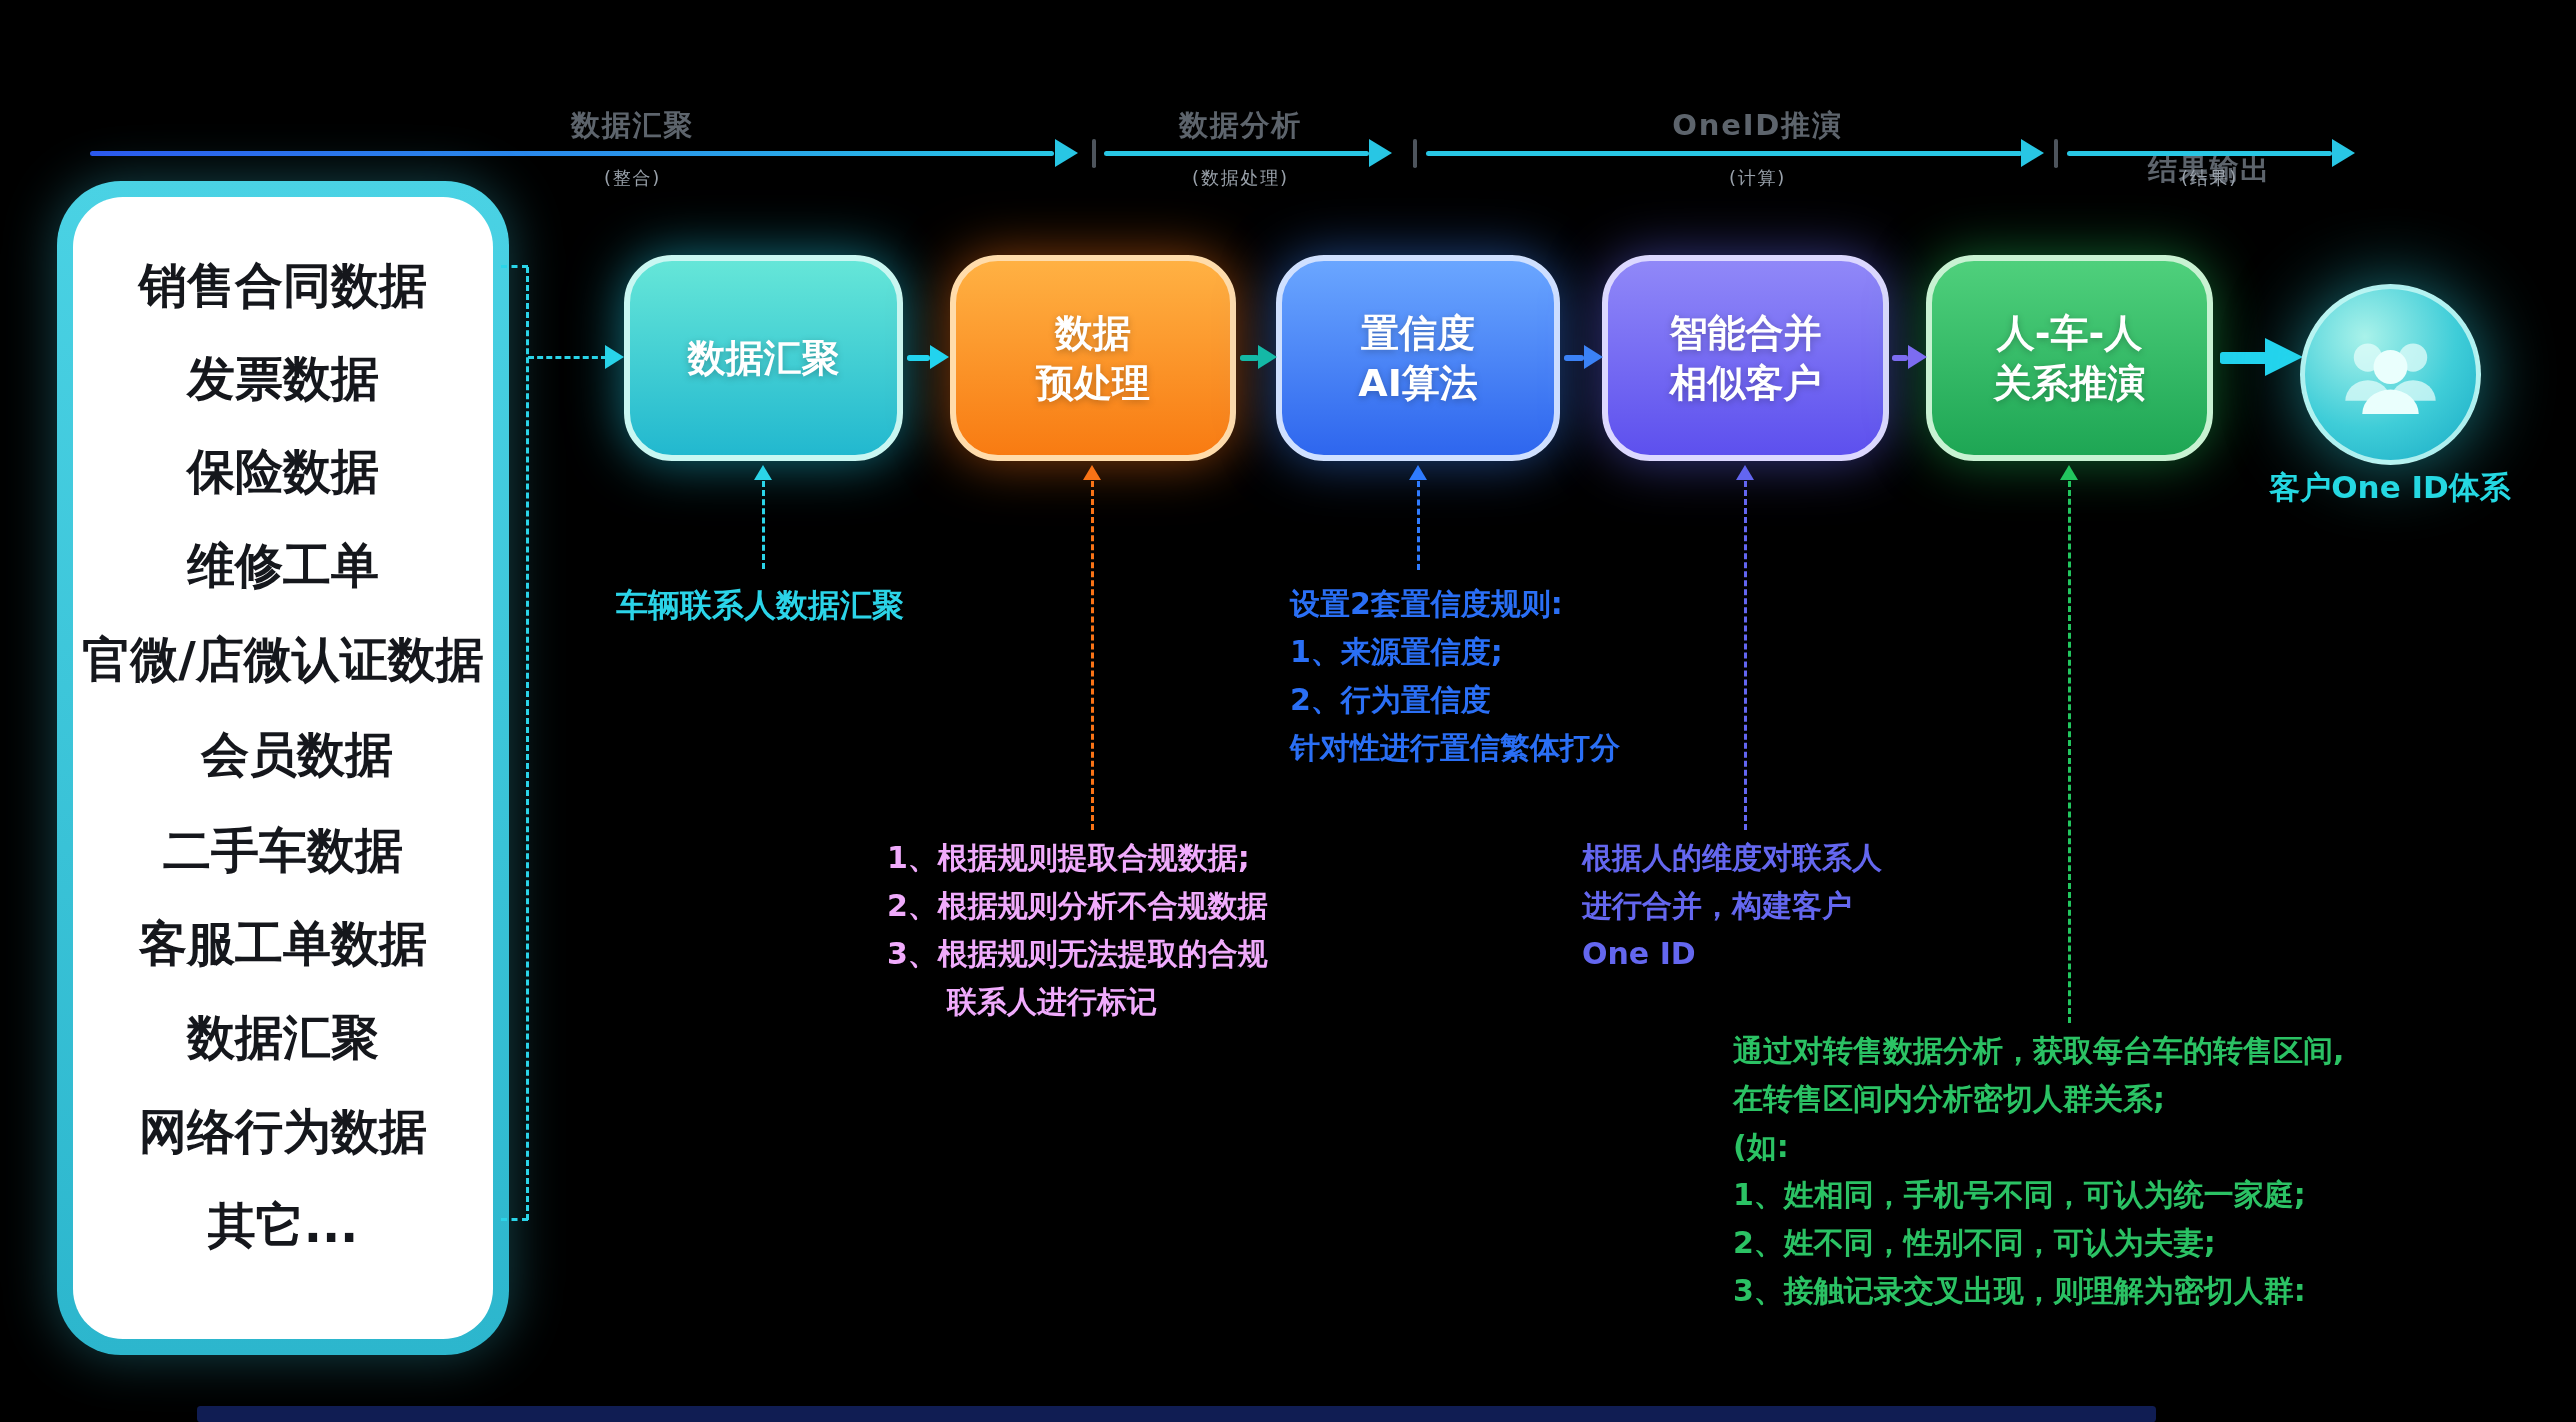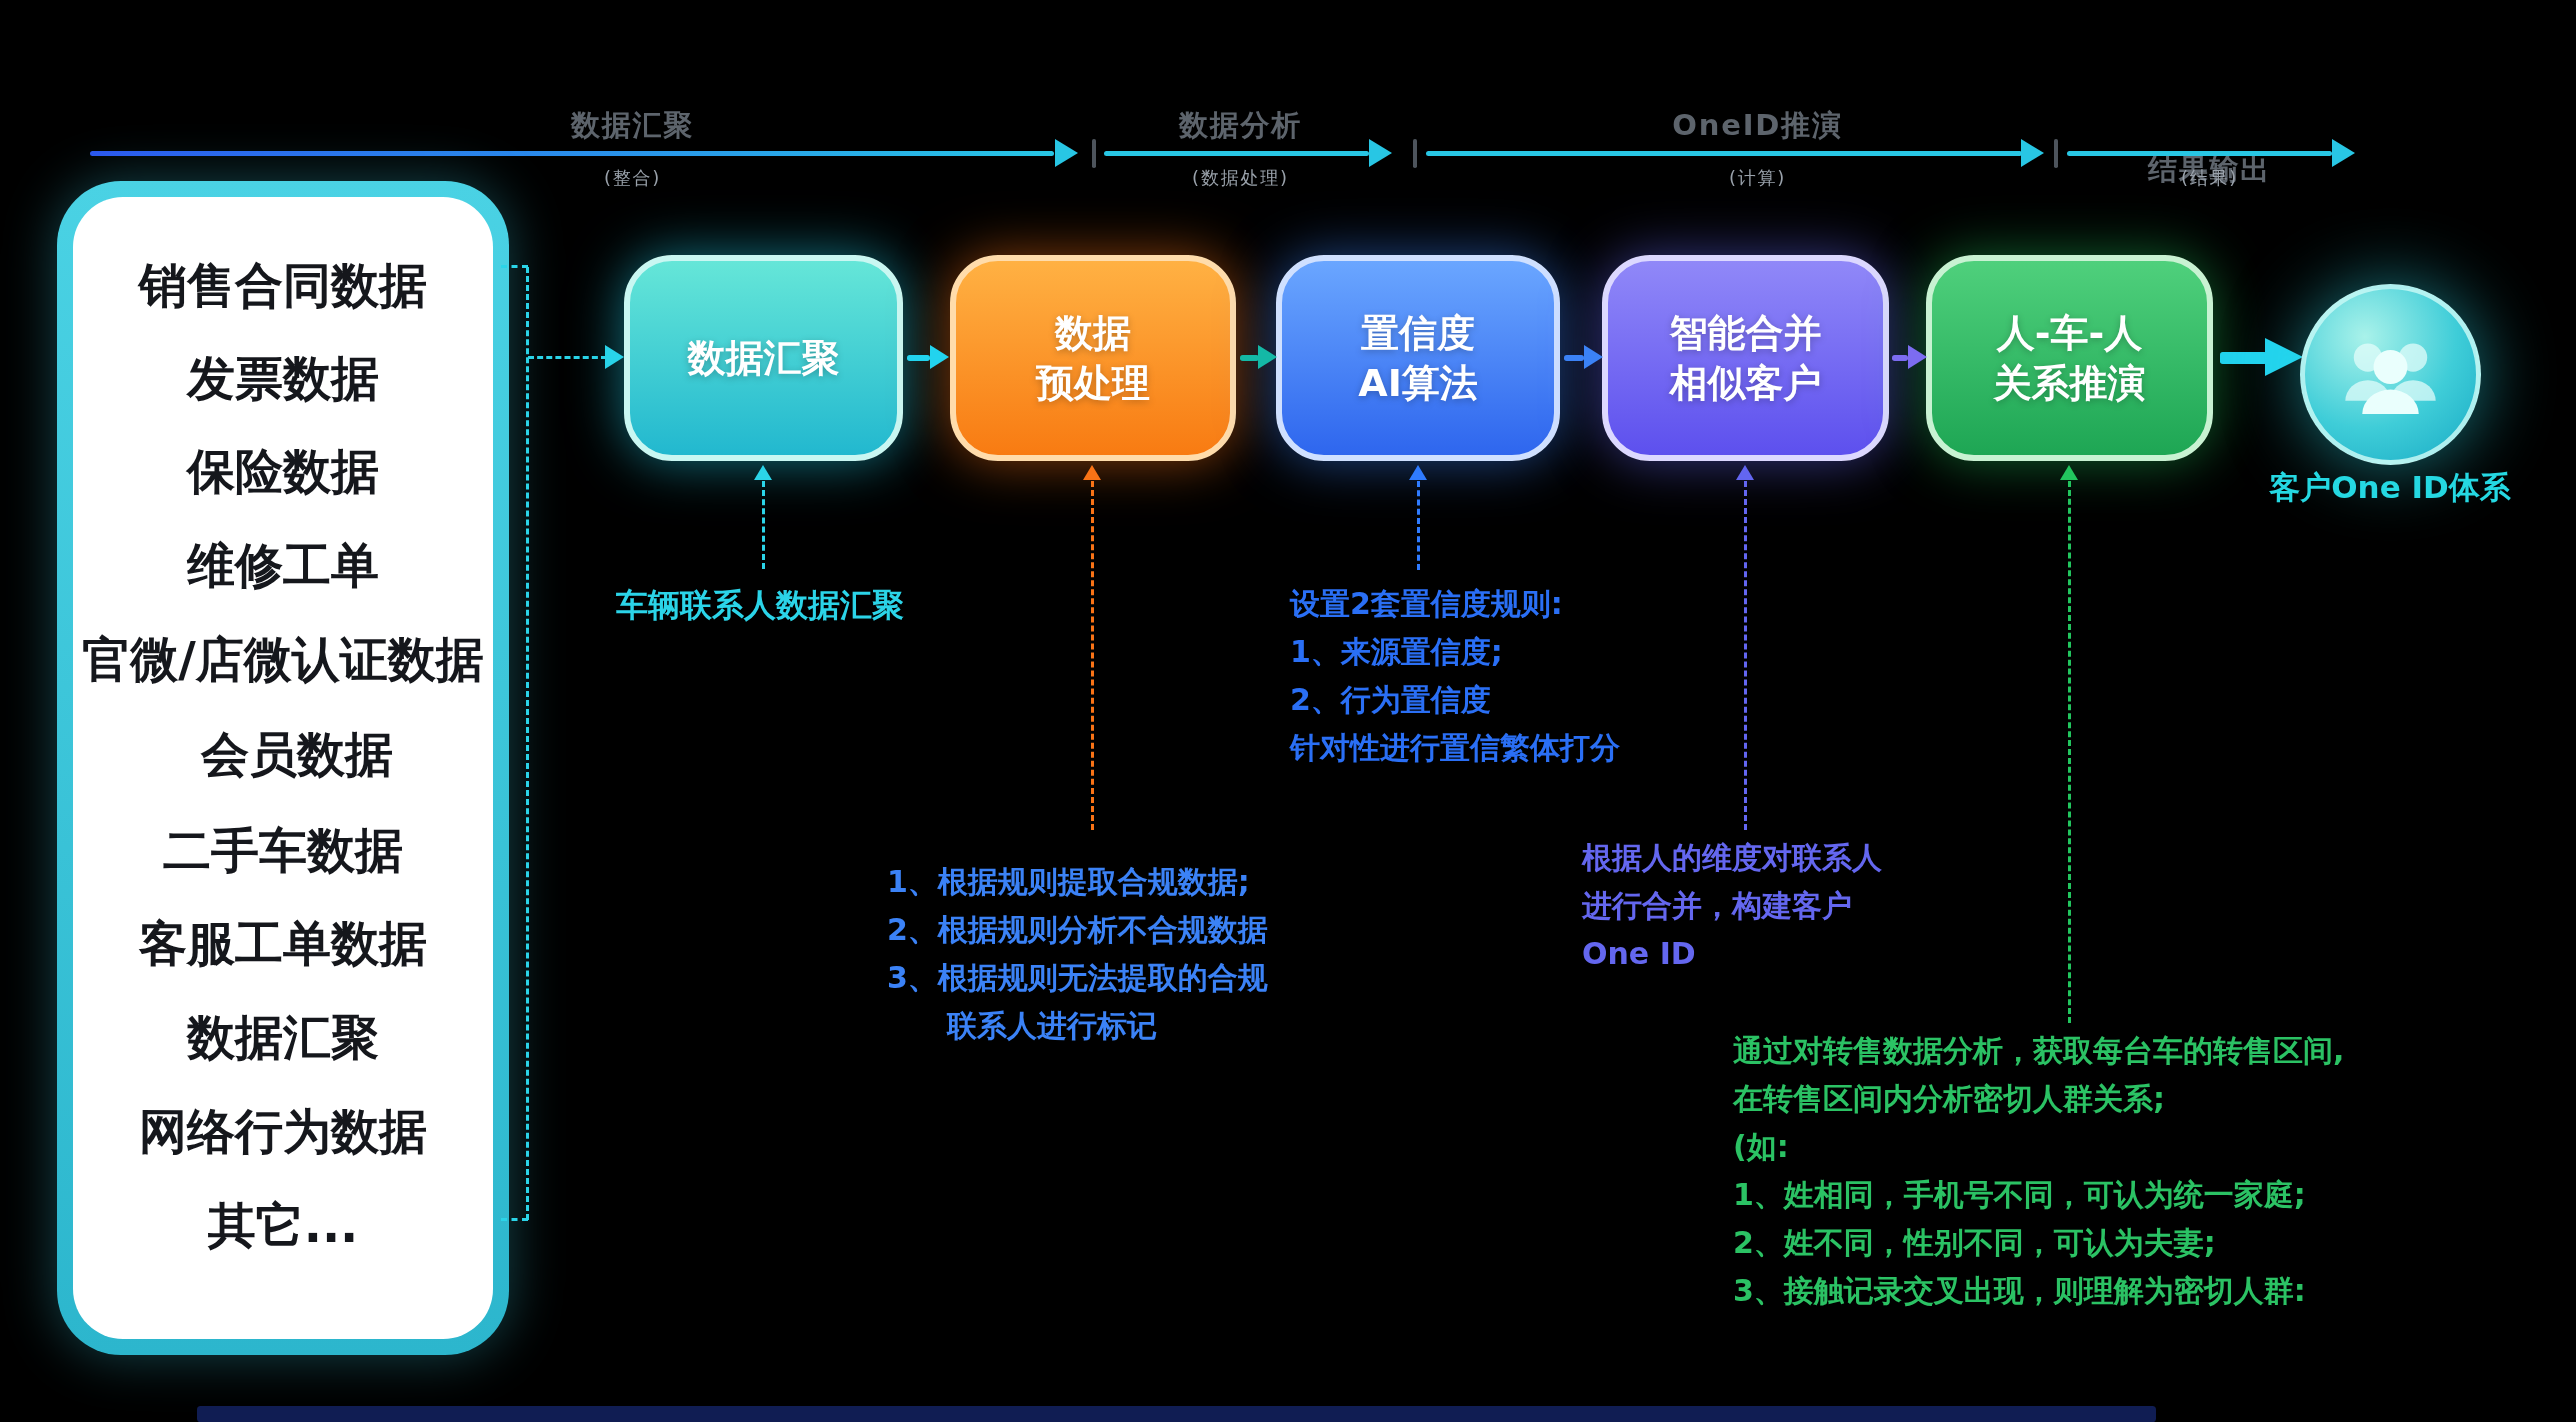--- a/index.html
+++ b/index.html
@@ -158,21 +158,21 @@
   <div class="uptri" style="left:1409px; top:465px; border-bottom-color:#2f7bff;"></div>
   <div class="vdash" style="left:1417px; top:481px; height:89px; border-color:#2f7bff;"></div>
 
   <div class="uptri" style="left:1736px; top:465px; border-bottom-color:#6366f1;"></div>
   <div class="vdash" style="left:1744px; top:481px; height:349px; border-color:#6366f1;"></div>
 
   <div class="uptri" style="left:2060px; top:465px; border-bottom-color:#22c55e;"></div>
   <div class="vdash" style="left:2068px; top:481px; height:542px; border-color:#22c55e;"></div>
 
   <div class="ann" style="left:616px;  top:580px; font-size:32px; color:#2bd4e8;">车辆联系人数据汇聚</div>
-  <div class="ann" style="left:887px;  top:834px; color:#3b82f6;margin-top:24px;">1、根据规则提取合规数据;
+  <div class="ann" style="left:887px;  top:834px; color:#f0abfc;">1、根据规则提取合规数据;
 2、根据规则分析不合规数据
 3、根据规则无法提取的合规
 　　联系人进行标记</div>
   <div class="ann" style="left:1290px; top:580px; color:#2a6ff5;">设置2套置信度规则:
 1、来源置信度;
 2、行为置信度
 针对性进行置信繁体打分</div>
   <div class="ann" style="left:1582px; top:834px; color:#6467ef;">根据人的维度对联系人
 进行合并，构建客户
 One ID</div>

